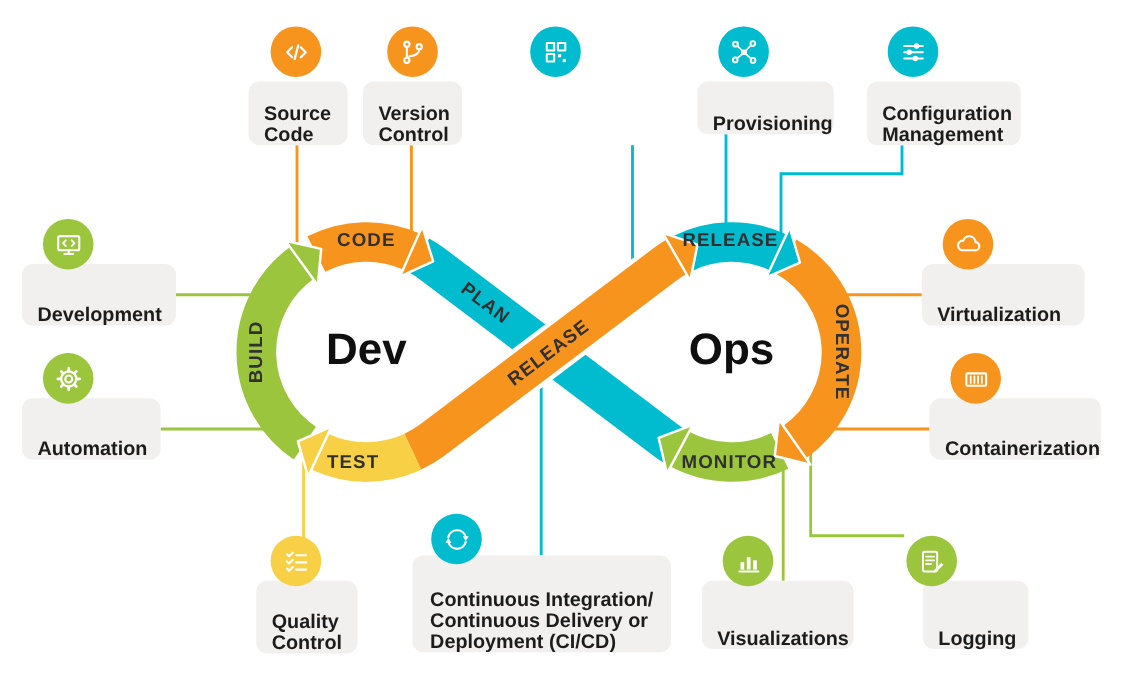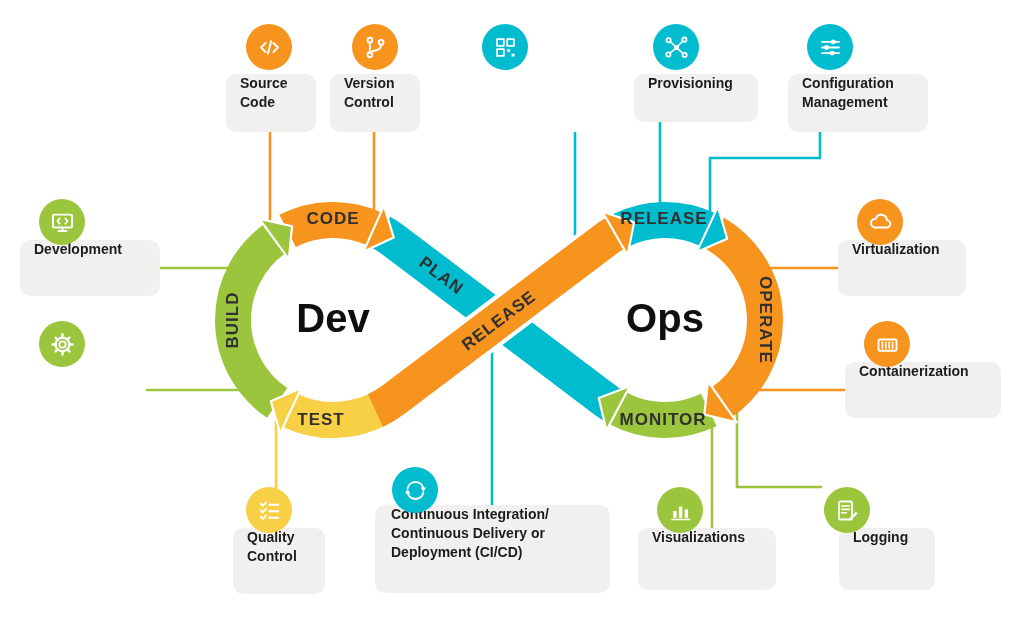--- a/index.html
+++ b/index.html
@@ -27,22 +27,22 @@
     position:absolute;transform:translate(-50%,-50%);
     font-size:17px;font-weight:700;letter-spacing:1px;color:var(--band_ink);
     white-space:nowrap;z-index:3;
   }
   .big{
     position:absolute;transform:translate(-50%,-50%);
     font-size:40px;font-weight:700;color:var(--devops_ink);z-index:3;white-space:nowrap;
   }
   .card{
     position:absolute;background:var(--card_bg);border-radius:10px;
-    display:flex;align-items:flex-start;box-sizing:border-box;padding:0 14px;
-    font-size:14px;line-height:19px;font-weight:700;color:var(--ink);z-index:4;
+    display:flex;align-items:flex-end;box-sizing:border-box;padding:0 14px;
+    font-size:18px;line-height:19px;font-weight:700;color:var(--ink);z-index:4;
   }
   .card.pad16{padding:0 16px;}
   .badge{
     position:absolute;width:46px;height:46px;border-radius:50%;
     display:flex;align-items:center;justify-content:center;z-index:5;
   }
   .b-orange{background:var(--orange)} .b-cyan{background:var(--cyan)}
   .b-green{background:var(--green)}   .b-yellow{background:var(--yellow)}
   .badge svg{width:27px;height:27px;display:block;}
   .badge svg *{vector-effect:none;}
@@ -111,21 +111,24 @@
     </div>
   <div class="card" style="left:788px;top:74px;width:140px;height:58px">
       <span>Configuration Management</span>
     </div>
   <div class="card" style="left:634px;top:74px;width:124px;height:48px">
       <span>Provisioning</span>
     </div>
   <div class="card" style="left:20px;top:240px;width:140px;height:56px">
       <span>Development</span>
     </div>
-  <div class="card" style="left:838px;top:240px;width:128px;height:56px">
+  <div class="card" style="left:20px;top:362px;width:126px;height:56px">
+      <span>Automation</span>
+    </div>
+  <div class="card" style="left:838px;top:240px;width:148px;height:56px">
       <span>Virtualization</span>
     </div>
   <div class="card" style="left:233px;top:528px;width:92px;height:66px">
       <span>Quality Control</span>
     </div>
   <div class="card" style="left:845px;top:362px;width:156px;height:56px">
       <span>Containerization</span>
     </div>
   <div class="card pad16" style="left:375px;top:505px;width:235px;height:88px">
       <span>Continuous Integration/ Continuous Delivery or Deployment (CI/CD)</span>

